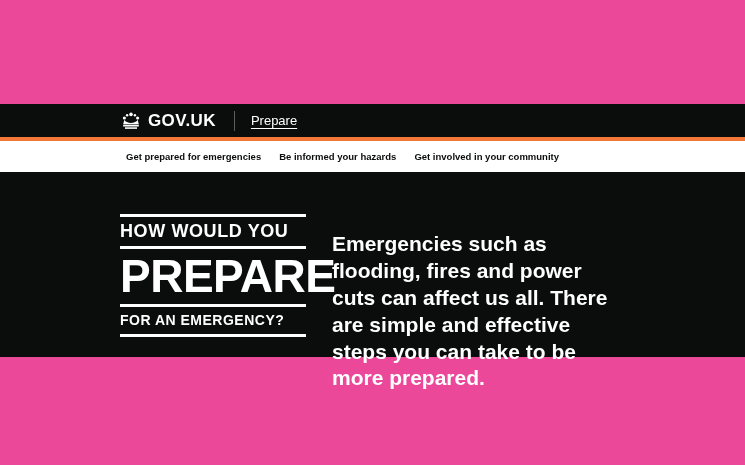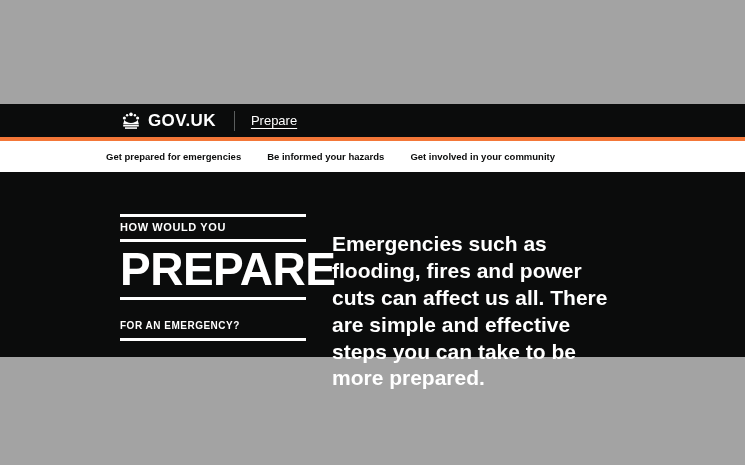--- a/index.html
+++ b/index.html
@@ -11,21 +11,21 @@
     width: 745px;
     height: 465px;
     font-family: "Liberation Sans", sans-serif;
     overflow: hidden;
   }
 
   .page {
     position: relative;
     width: 745px;
     height: 465px;
-    background: #a3a3a3;
+    background: #ec4899;
   }
 
   
   .gov-header {
     position: absolute;
     top: 104px;
     left: 0;
     width: 745px;
     height: 33px;
     background: #0b0c0c;
@@ -84,22 +84,22 @@
     left: 0;
     width: 745px;
     height: 31px;
     background: #ffffff;
     display: flex;
     align-items: center;
   }
   .nav-list {
     display: flex;
     align-items: center;
-    margin-left: 60px;
-    gap: 26px;
+    margin-left: 80px;
+    gap: 18px;
     padding-left: 46px;
   }
   .nav-item {
     color: #0b0c0c;
     font-size: 9.5px;
     font-weight: bold;
     line-height: 1;
     text-decoration: none;
     white-space: nowrap;
   }
@@ -128,42 +128,42 @@
     flex: 0 0 186px;
     margin-top: 4px;
   }
   .lockup-rule {
     height: 3px;
     background: #ffffff;
     width: 100%;
   }
   .lockup-top-text {
     color: #ffffff;
-    font-size: 11px;
+    font-size: 18px;
     font-weight: bold;
     letter-spacing: 0.6px;
     line-height: 1;
     padding: 5px 0 6px 0;
   }
   .lockup-main {
     color: #ffffff;
     font-size: 46px;
     font-weight: bold;
     letter-spacing: -0.5px;
     line-height: 0.92;
     padding: 6px 0 7px 0;
     white-space: nowrap;
   }
   .lockup-bottom-text {
     color: #ffffff;
-    font-size: 10px;
+    font-size: 14px;
     font-weight: bold;
     letter-spacing: 0.5px;
     line-height: 1;
-    padding: 21px 0 7px 0;
+    padding: 6px 0 7px 0;
   }
 
   
   .hero-statement {
     color: #ffffff;
     font-size: 21px;
     font-weight: bold;
     line-height: 1.28;
     margin-left: 26px;
     max-width: 290px;

